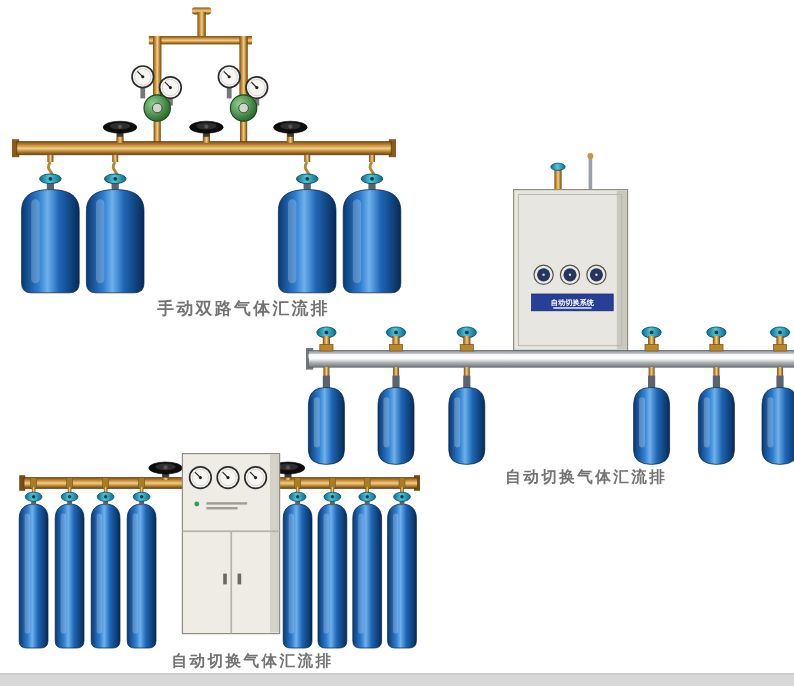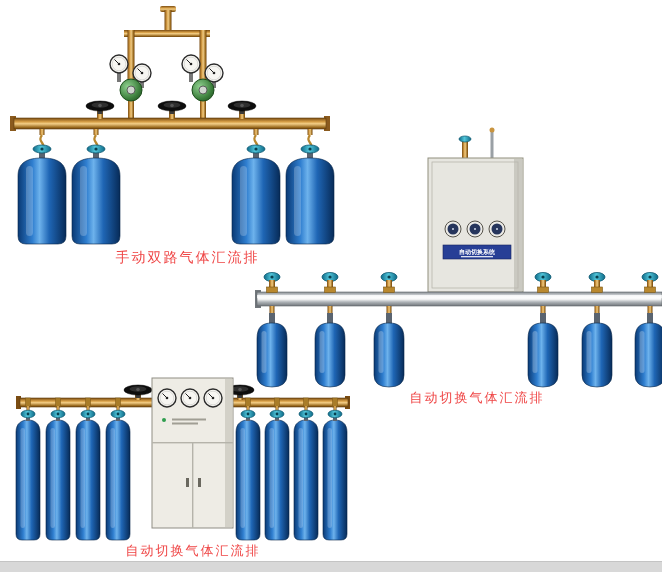--- a/index.html
+++ b/index.html
@@ -3,22 +3,22 @@
 <meta charset="utf-8">
 <style>
   html,body{margin:0;padding:0;background:#fff;}
   .canvas{
     position:relative;width:662px;height:572px;background:#ffffff;
     overflow:hidden;font-family:"Liberation Sans", sans-serif;
   }
   figure{margin:0;padding:0;}
   .product-svg{position:absolute;display:block;}
   .caption{
-    position:absolute;text-align:center;font-weight:normal;
-    color:#ef4444;letter-spacing:2px;white-space:nowrap;
+    position:absolute;text-align:right;font-weight:bold;
+    color:#737373;letter-spacing:2px;white-space:nowrap;
   }
   .caption-1{left:100px;top:249px;width:175px;font-size:14px;}
   .caption-2{left:398px;top:389px;width:158px;font-size:13px;}
   .caption-3{left:108px;top:542px;width:170px;font-size:13px;}
   .footer-strip{
     position:absolute;left:0;top:561px;width:662px;height:11px;
     background:#d8d8d8;border-top:1px solid #c4c4c4;box-sizing:border-box;
   }
 </style>
 </head>

